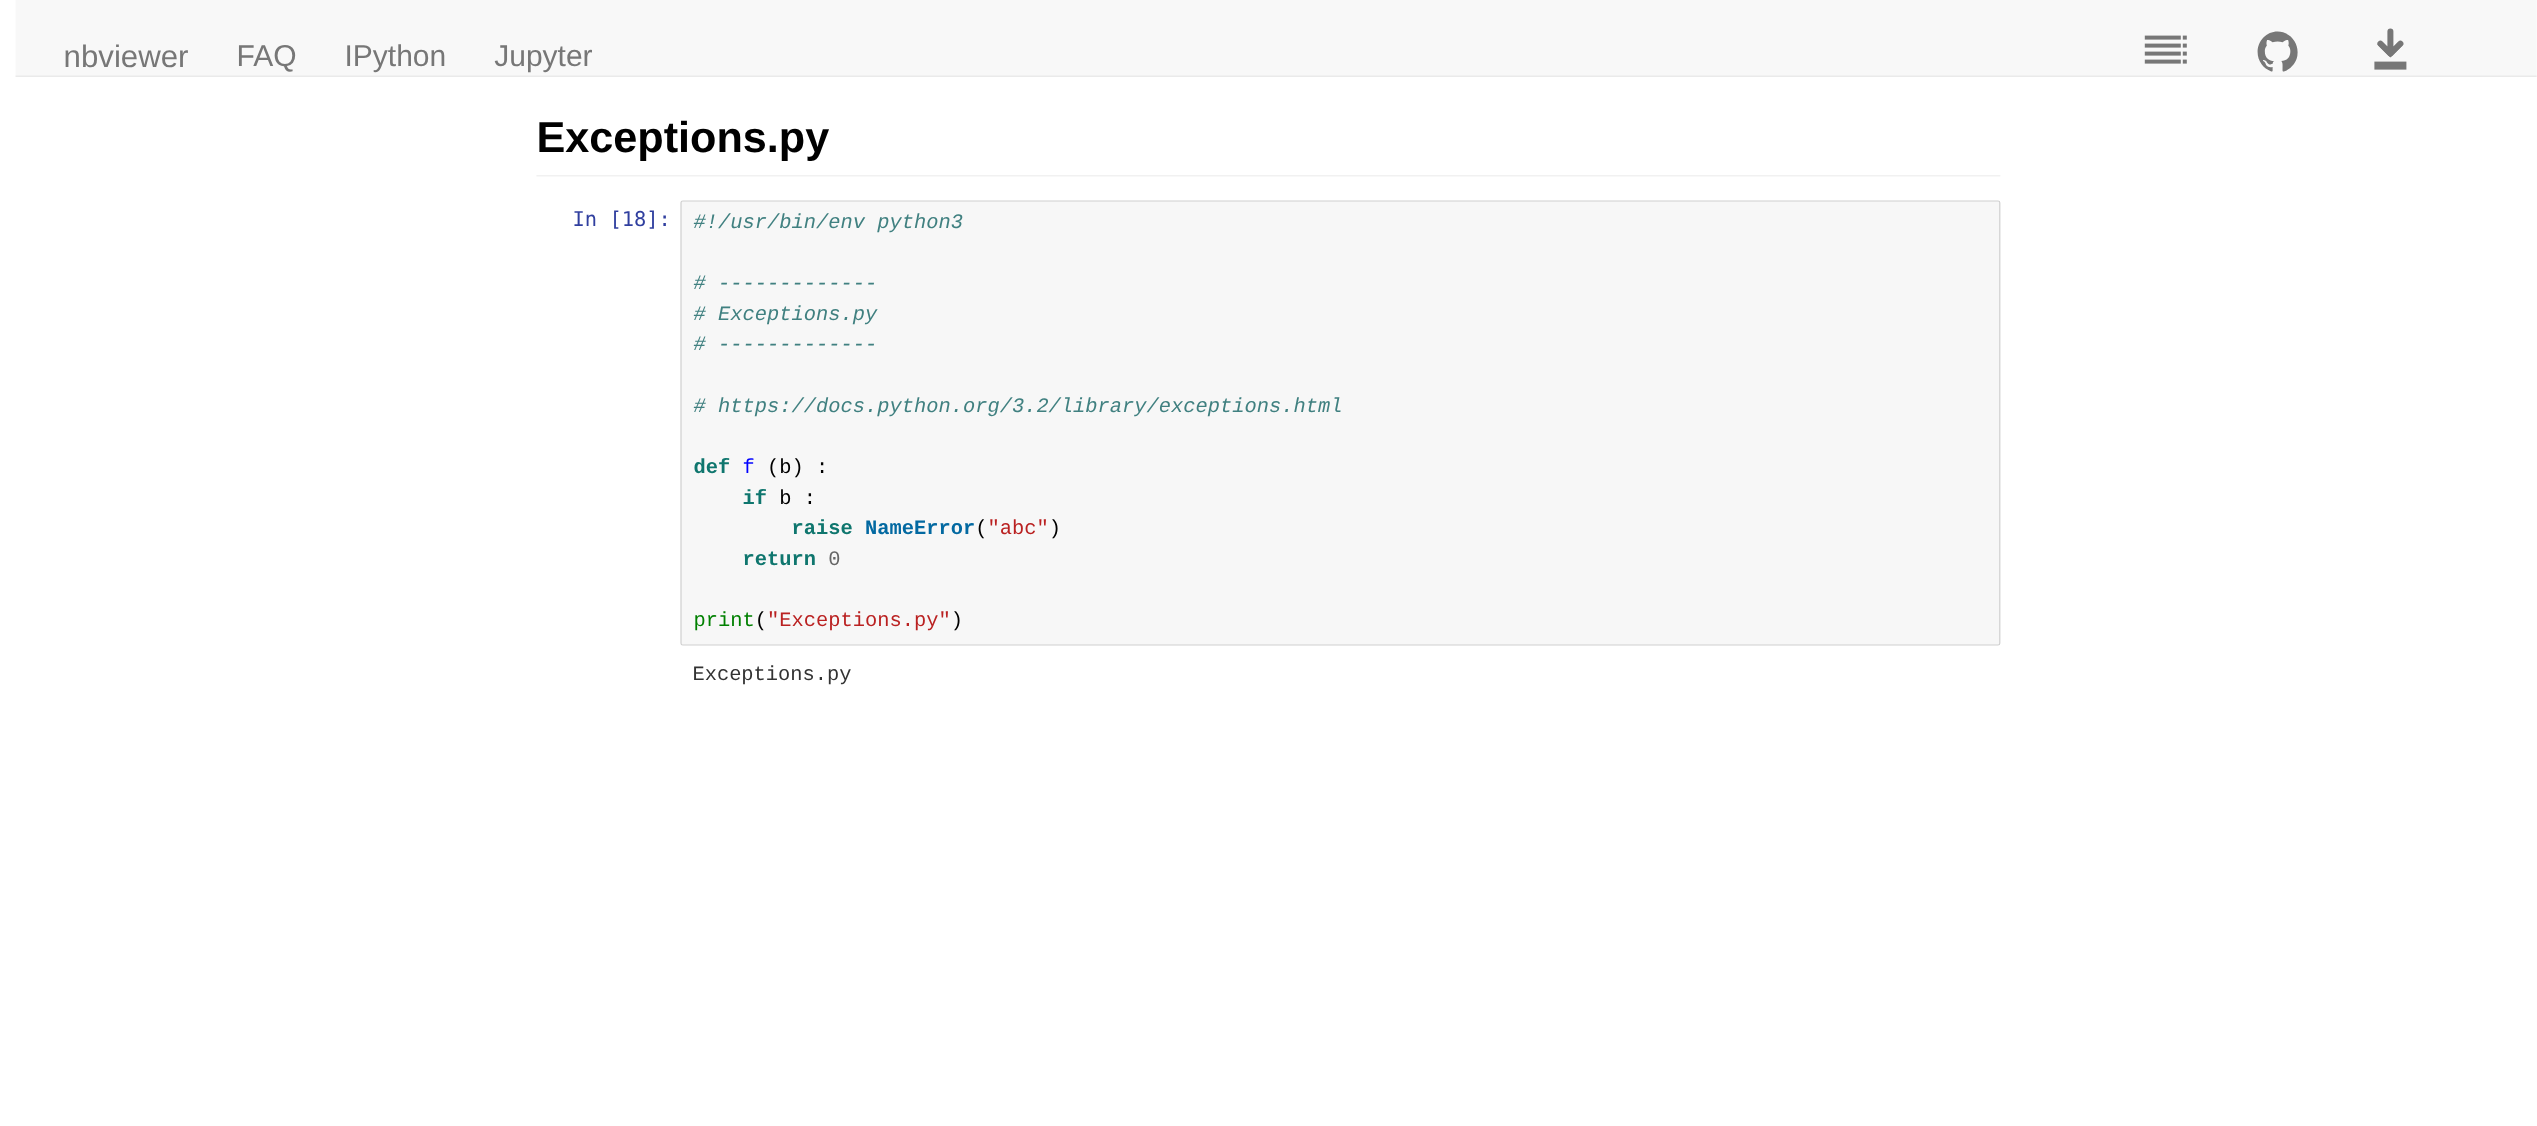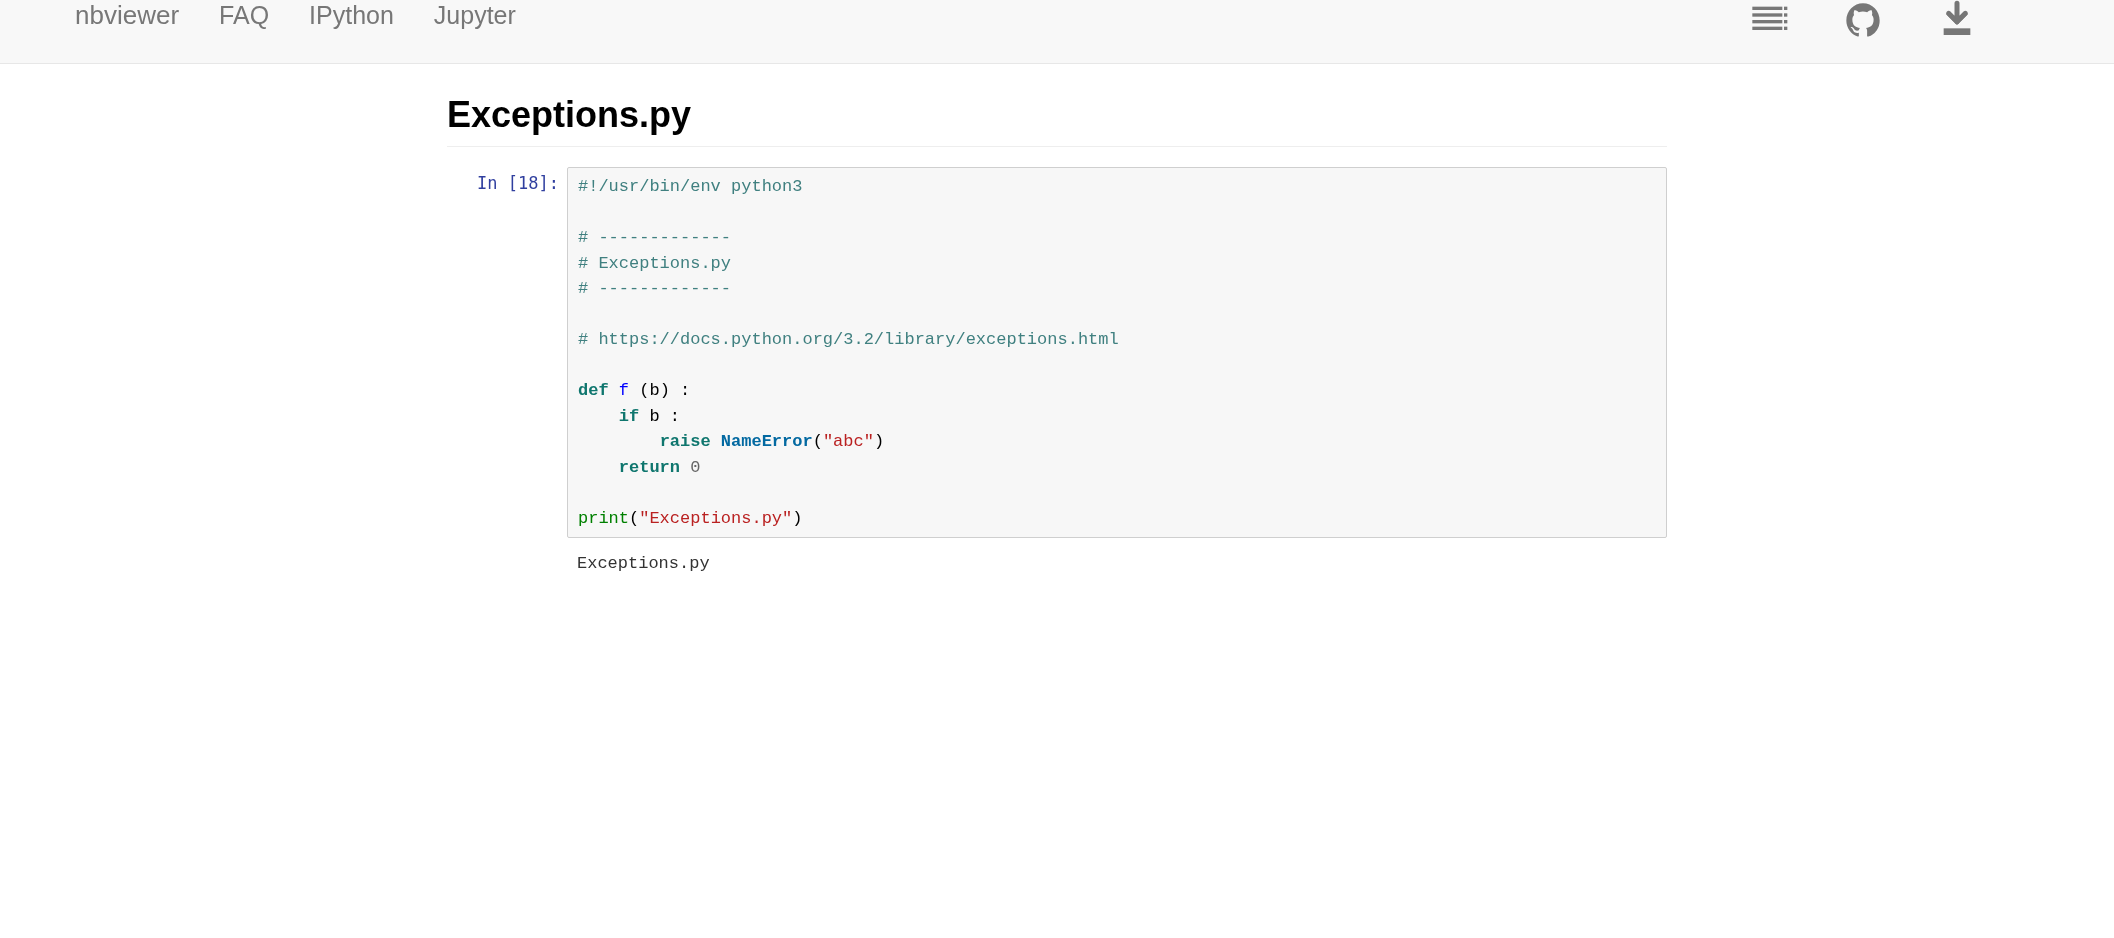--- a/index.html
+++ b/index.html
@@ -6,23 +6,24 @@
     body {
       font-family: "Helvetica Neue", Helvetica, Arial, sans-serif;
       background: #fff;
       color: #333;
     }
     .navbar {
       background: #f8f8f8;
       border-bottom: 1px solid #e7e7e7;
       height: 64px;
       display: flex;
-      align-items: flex-start;
-      padding: 0 75px;
+      align-items: flex-end;
+      padding: 0 40px;
       justify-content: space-between;
+      margin-left: 13px;
     }
     .nav-left {
       display: flex;
       align-items: center;
       gap: 40px;
     }
     .brand {
       color: #777;
       font-size: 26px;
       font-weight: 400;
@@ -100,21 +101,21 @@
       padding: 6px 10px;
     }
     pre.output {
       font-family: Menlo, Monaco, "Courier New", monospace;
       font-size: 17px;
       line-height: 1.45;
       white-space: pre;
       margin: 0;
     }
     
-    .c  { color: #408080; } 
+    .c  { color: #408080; font-style: italic; } 
     .k  { color: #0f766e; font-weight: bold; }  
     .nf { color: #0000FF; }                      
     .nb { color: #008000; text-align: center; }                      
     .ne { color: #0369a1; font-weight: bold; }   
     .s  { color: #BA2121; }                      
     .n  { color: #000; }                          
     .p  { color: #000; }                          
     .mi { color: #666666; }                       
   </style>
 </head>

